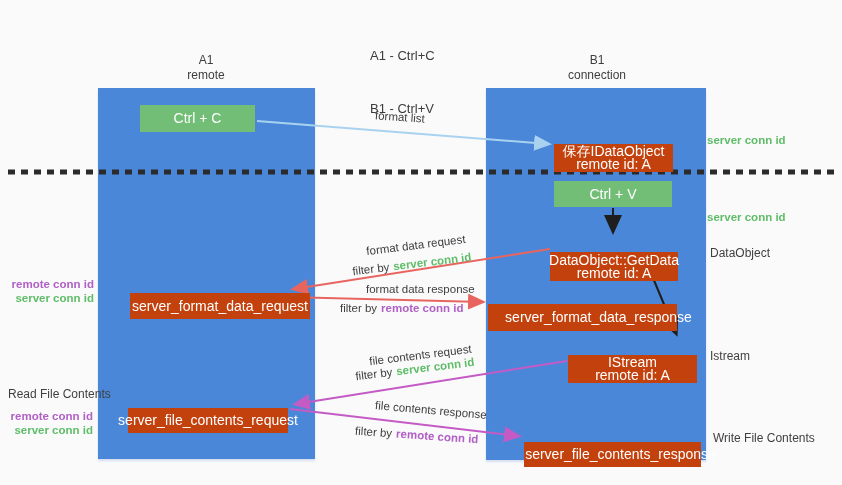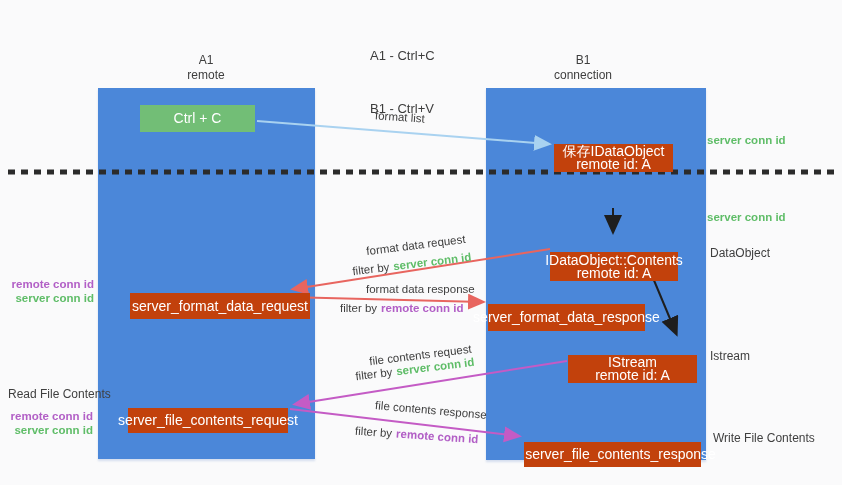--- a/index.html
+++ b/index.html
@@ -58,21 +58,21 @@
 
   <div class="title">
     <div>A1 - Ctrl+C</div>
     <div>B1 - Ctrl+V</div>
   </div>
 
   <div class="col-header" style="left:146px;top:53px;">
     <div>A1</div>
     <div>remote</div>
   </div>
-  <div class="col-header" style="left:523px;top:53px;">
+  <div class="col-header" style="left:537px;top:53px;">
     <div>B1</div>
     <div>connection</div>
   </div>
 
   <div class="column" style="left:98px;top:88px;width:217px;height:371px;"></div>
   <div class="column" style="left:486px;top:88px;width:220px;height:372px;"></div>
 
   <svg id="arrows" width="842" height="485" viewBox="0 0 842 485">
     <defs>
       <marker id="ah-blue" markerWidth="10" markerHeight="9" refX="7" refY="4" orient="auto">
@@ -108,31 +108,34 @@
 
   <div class="box green" style="left:140px;top:105px;width:115px;height:27px;">
     <span>Ctrl + C</span>
   </div>
 
   <div class="box orange" style="left:554px;top:129px;width:119px;height:28px;">
     <span>保存IDataObject</span>
     <span>remote id: A</span>
   </div>
 
+  <div class="box green" style="left:554px;top:181px;width:118px;height:26px;">
+    <span>Ctrl + V</span>
+  </div>
 
   <div class="box orange" style="left:550px;top:237px;width:128px;height:29px;">
-    <span>IDataObject::Contents</span>
+    <span>DataObject::GetData</span>
     <span>remote id: A</span>
   </div>
 
   <div class="box orange" style="left:130px;top:278px;width:180px;height:26px;">
     <span>server_format_data_request</span>
   </div>
 
-  <div class="box orange" style="left:488px;top:289px;width:157px;height:27px;">
+  <div class="box orange" style="left:488px;top:289px;width:157px;height:27px;padding-left:32px;">
     <span>server_format_data_response</span>
   </div>
 
   <div class="box orange" style="left:568px;top:340px;width:129px;height:28px;">
     <span>IStream</span>
     <span>remote id: A</span>
   </div>
 
   <div class="box orange" style="left:128px;top:393px;width:160px;height:25px;">
     <span>server_file_contents_request</span>

